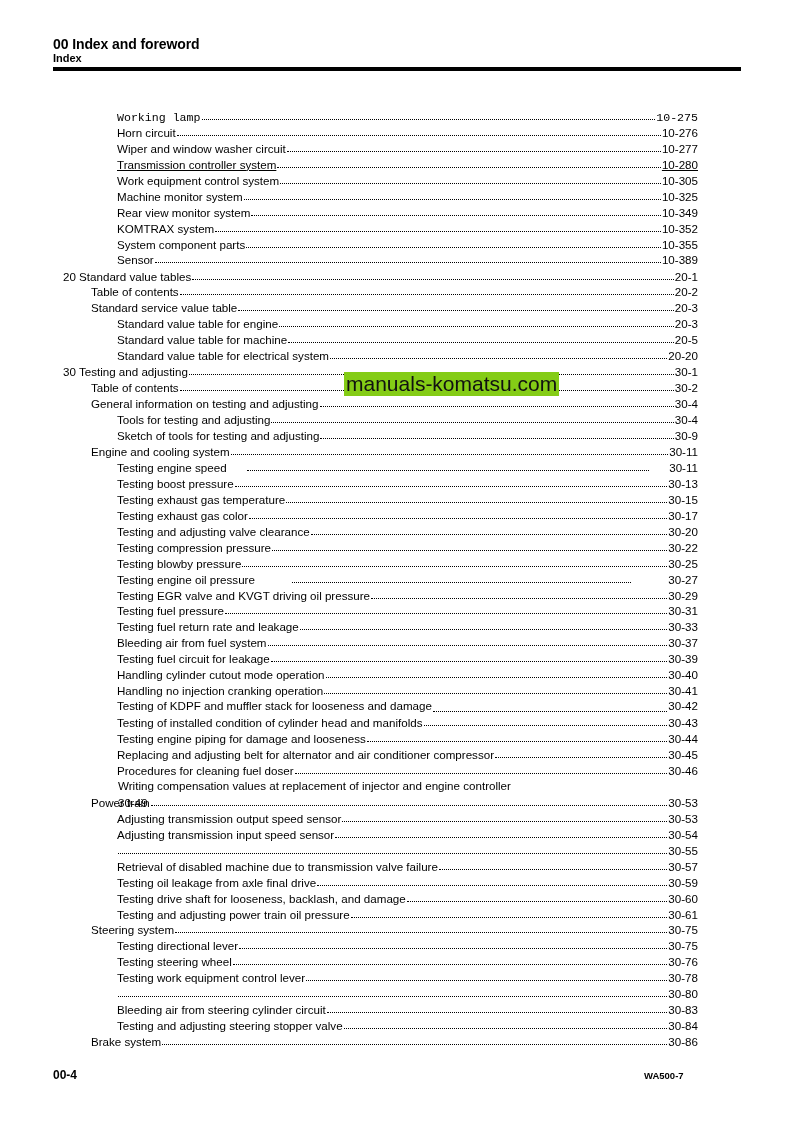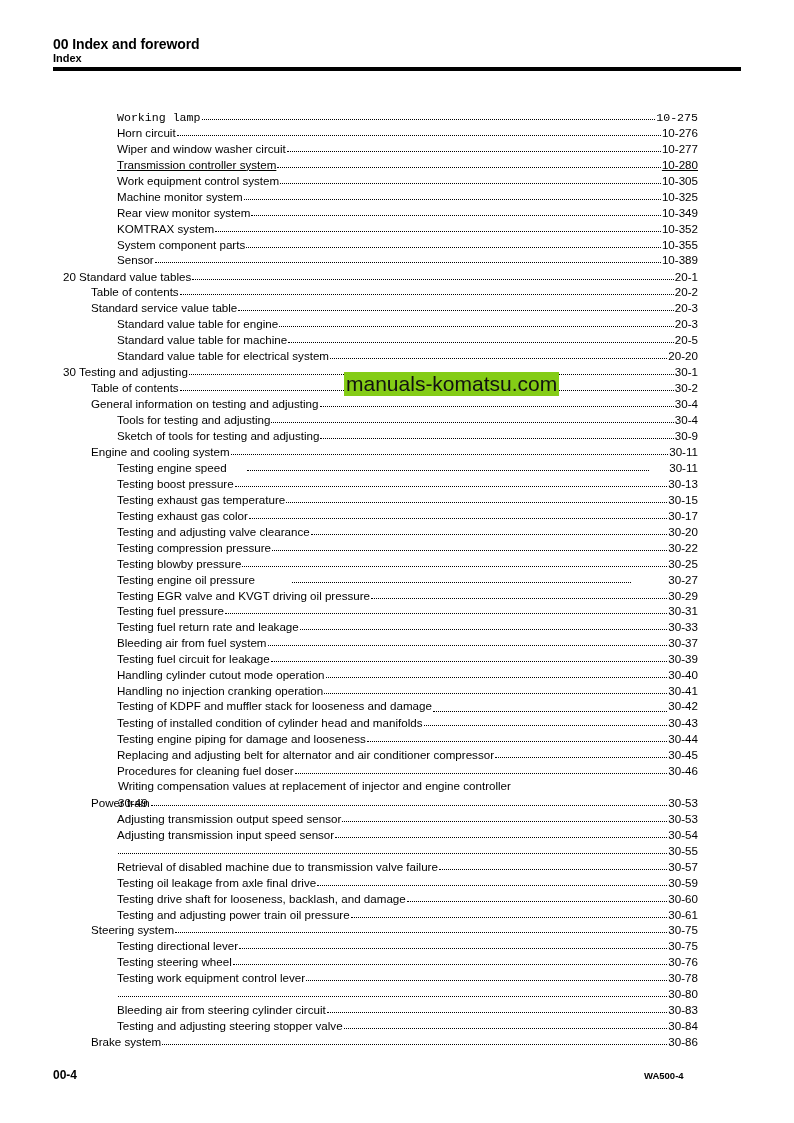--- a/index.html
+++ b/index.html
@@ -319,13 +319,13 @@
     <div class="row" style="top: 925.1px; left: 91px; width: 607px;">
       <span class="lbl">Brake system</span>
       <span class="dots"></span>
       <span class="pg">30-86</span>
     </div>
   </div>
 
 <div class="wm">manuals-komatsu.com</div>
 
 <div class="ftr-left">00-4</div>
-<div class="ftr-right">WA500-4</div>
+<div class="ftr-right">WA500-7</div>
 
 </body></html>

